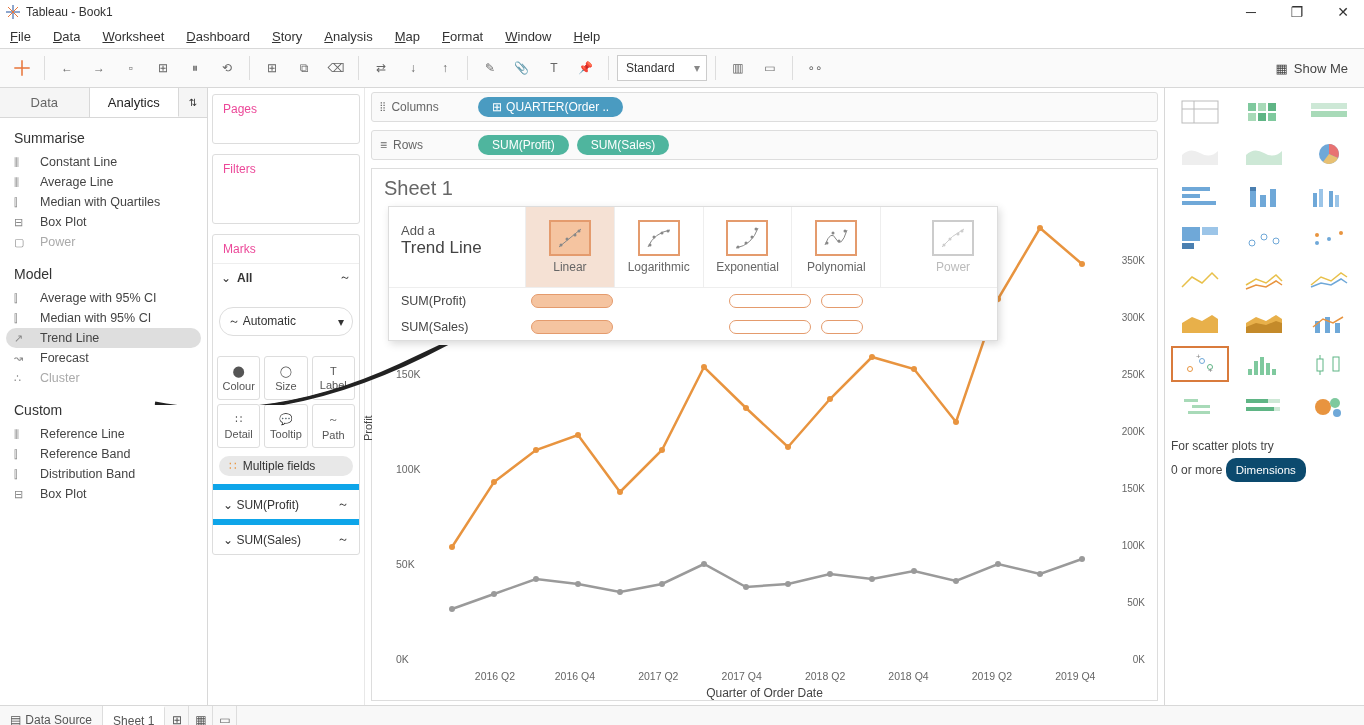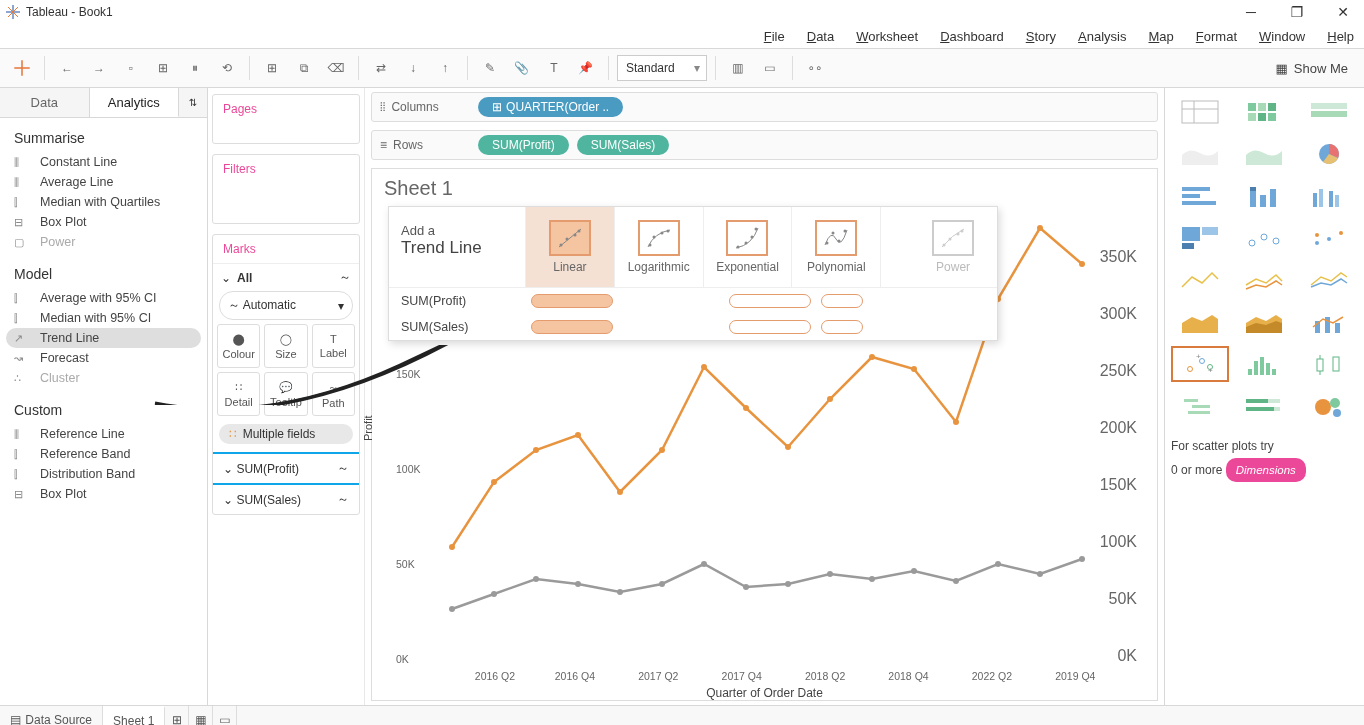--- a/index.html
+++ b/index.html
@@ -4,21 +4,21 @@
 <style>
 * { box-sizing: border-box; margin: 0; padding: 0; font-family: -apple-system, "Segoe UI", Arial, sans-serif; }
 body { background: #fff; width: 1364px; height: 725px; overflow: hidden; font-size: 12px; color: #333; }
 
 .titlebar { height: 24px; display: flex; align-items: center; padding: 0 6px; justify-content: space-between; }
 .titlebar-left { display: flex; align-items: center; gap: 6px; }
 .titlebar-logo { width: 14px; height: 14px; display:flex; align-items:center; justify-content:center;}
 .win-controls { display: flex; gap: 16px; align-items: center; }
 .win-btn { width: 30px; height: 20px; display:flex; align-items:center; justify-content:center; font-size: 14px; }
 
-.menubar { height: 24px; display: flex; align-items: center; gap: 22px; padding: 0 10px; font-size: 13px; justify-content: flex-end; }
+.menubar { height: 24px; display: flex; align-items: center; gap: 22px; padding: 0 10px; font-size: 13px; }
 .menubar span { position: relative; }
 .menubar span::first-letter { text-decoration: underline; }
 
 .toolbar { height: 40px; border-top: 1px solid #d8d8d8; border-bottom: 1px solid #d8d8d8; display: flex; align-items: center; padding: 0 8px; gap: 4px; background: #fafafa; }
 .tb-sep { width: 1px; height: 24px; background: #ddd; margin: 0 4px; }
 .tb-btn { width: 28px; height: 28px; display:flex; align-items:center; justify-content:center; color:#666; border-radius:2px;}
 .tb-dropdown { height: 26px; border: 1px solid #ccc; background:#fff; padding: 0 22px 0 8px; font-size:12px; display:flex; align-items:center; position:relative; min-width:90px;}
 .tb-dropdown::after { content:"▾"; position:absolute; right:6px; color:#888;}
 .showme { margin-left:auto; display:flex; align-items:center; gap:6px; padding:4px 8px; font-size:13px; color:#444;}
 
@@ -36,41 +36,41 @@
 .side-item { display:flex; align-items:center; gap:10px; padding:3px 8px; font-size:12.5px; color:#444; border-radius:10px;}
 .side-item.selected { background:#dedede;}
 .side-item.disabled { color:#aaa;}
 .side-item-icon { width:16px; font-size:11px; color:#888;}
 
 
 .midpanel { width: 157px; display:flex; flex-direction:column; gap:10px; padding:6px 4px; border-right:1px solid #e8e8e8;}
 .card { border:1px solid #ddd; border-radius:3px; background:#fff; }
 .card-head { padding:7px 10px; font-size:12px; color:#ec4899;}
 .card-row { padding:5px 8px; display:flex; align-items:center; gap:6px; font-size:12px;}
-.card-row.dd { border:1px solid #ddd; margin:0 6px; border-radius:14px; justify-content:space-between;}
+.card-row.dd { border:1px solid #ddd; margin:16px 6px; border-radius:14px; justify-content:space-between;}
 .marks-grid { display:grid; grid-template-columns:repeat(3, 1fr); gap:4px; padding:4px;}
 .mark-cell { border:1px solid #ddd; border-radius:3px; display:flex; flex-direction:column; align-items:center; justify-content:center; height:44px; font-size:11px; color:#555; gap:2px;}
 .multi-pill { margin:4px 6px 8px; background:#e8e8e8; border-radius:12px; padding:3px 10px; display:flex; align-items:center; gap:6px; font-size:12px;}
-.meas-row { padding:6px 10px; display:flex; align-items:center; justify-content:space-between; border-top:2px solid #0ea5e9; font-size:12px;}
+.meas-row { padding:6px 10px; display:flex; align-items:center; justify-content:space-between; border-top:6px solid #0ea5e9; font-size:12px;}
 
 
 .workspace { flex:1; display:flex; flex-direction:column;}
 .shelf { height:30px; border:1px solid #ddd; margin:4px 6px; border-radius:3px; display:flex; align-items:center; padding:0 8px; gap:8px; font-size:12px; background:#fafafa;}
 .shelf-label { color:#666; width:90px; display:flex; align-items:center; gap:6px;}
 .pill { background:#4fb59e; color:#fff; padding:3px 14px; border-radius:12px; font-size:12px; display:flex; align-items:center; gap:4px;}
 .pill.dim { background:#4a9bc1;}
 
 
 .sheet-area { margin:4px 6px; border:1px solid #ddd; flex:1; position:relative; background:#fff;}
 .sheet-title { position:absolute; top:8px; left:12px; font-size:20px; color:#666;}
 .chart-wrap { position:absolute; left:0; top:40px; right:0; bottom:0;}
 
 
 .yaxis-right { position:absolute; right:0; top:0; bottom:40px; width:36px;}
-.ytick { position:absolute; right:20px; font-size:16px; color:#666;}
+.ytick { position:absolute; right:12px; font-size:10px; color:#666;}
 
 .yaxis-left { position:absolute; left:0; top:0; bottom:40px; width:50px;}
 .ytick-l { position:absolute; left:24px; font-size:10.5px; color:#666;}
 .ylabel { position:absolute; left:2px; top:50%; transform:rotate(-90deg) translate(0,-50%); transform-origin:left center; font-size:11px; color:#444; white-space:nowrap;}
 .xaxis { position:absolute; left:50px; right:40px; bottom:18px; height:20px;}
 .xtick { position:absolute; bottom:0; font-size:10.5px; color:#666; transform:translateX(-50%);}
 .xaxislabel { position:absolute; left:50%; bottom:0; transform:translateX(-50%); font-size:12px; color:#444;}
 
 svg.lines { position:absolute; left:50px; right:40px; top:0; bottom:40px;}
 
@@ -93,21 +93,21 @@
 .trend-row .spacer { width:96px;}
 
 
 .rightpanel { width:200px; border-left:1px solid #d8d8d8; padding:6px; overflow:hidden;}
 .sm-grid { display:grid; grid-template-columns:repeat(3, 1fr); gap:6px;}
 .sm-cell { height:36px; border:1px solid transparent; display:flex; align-items:center; justify-content:center;}
 .sm-cell.sel { border:2px solid #d97b3c;}
 .sm-hint { margin-top:12px; font-size:12px; color:#444; line-height:1.8;}
 .sm-hint b { font-weight:500;}
 .sm-pill { display:inline-block; padding:2px 10px; border-radius:10px; color:#fff; font-size:11.5px;}
-.sm-pill.dim { background:#ec4899;font-style:italic;}
+.sm-pill.dim { background:#0c4a6e;}
 .sm-pill.meas { background:#4fb59e;}
 
 
 .bottombar { height:28px; border-top:1px solid #d8d8d8; display:flex; align-items:center; background:#f8f8f8;}
 .bb-tab { padding:0 10px; height:100%; display:flex; align-items:center; border-right:1px solid #ddd; font-size:12px; gap:4px; color:#555;}
 .bb-tab.active { background:#fff; border-top:2px solid #fff; font-weight:500;}
 .bb-icon { width:24px; display:flex; justify-content:center;}
 
 
 .arrow-anno { position:absolute; left:150px; top:345px; pointer-events:none; z-index:100;}
@@ -371,21 +371,21 @@
           <div class="ytick" style="bottom:337px;">300K</div>
           <div class="ytick" style="bottom:394px;">350K</div>
         </div>
         <div class="xaxis">
           <div class="xtick" style="left:10.5%;margin-top:28px;">2016 Q2</div>
           <div class="xtick" style="left:22%;">2016 Q4</div>
           <div class="xtick" style="left:34%;">2017 Q2</div>
           <div class="xtick" style="left:46%;text-align:right;">2017 Q4</div>
           <div class="xtick" style="left:58%;">2018 Q2</div>
           <div class="xtick" style="left:70%;">2018 Q4</div>
-          <div class="xtick" style="left:82%;">2022 Q2</div>
+          <div class="xtick" style="left:82%;">2019 Q2</div>
           <div class="xtick" style="left:94%;">2019 Q4</div>
         </div>
         <div class="xaxislabel">Quarter of Order Date</div>
         <svg class="lines" width="690" height="410" viewBox="0 0 690 410" preserveAspectRatio="none">
 
           <polyline points="30,338 72,273 114,241 156,226 198,283 240,241 282,158 324,199 366,238 408,190 450,148 492,160 534,213 576,90 618,19 660,55" fill="none" stroke="#e8943f" stroke-width="2.5"></polyline>
           <g fill="#e8943f">
               <circle cx="30" cy="338" r="3"></circle>
               <circle cx="72" cy="273" r="3"></circle>
               <circle cx="114" cy="241" r="3"></circle>

